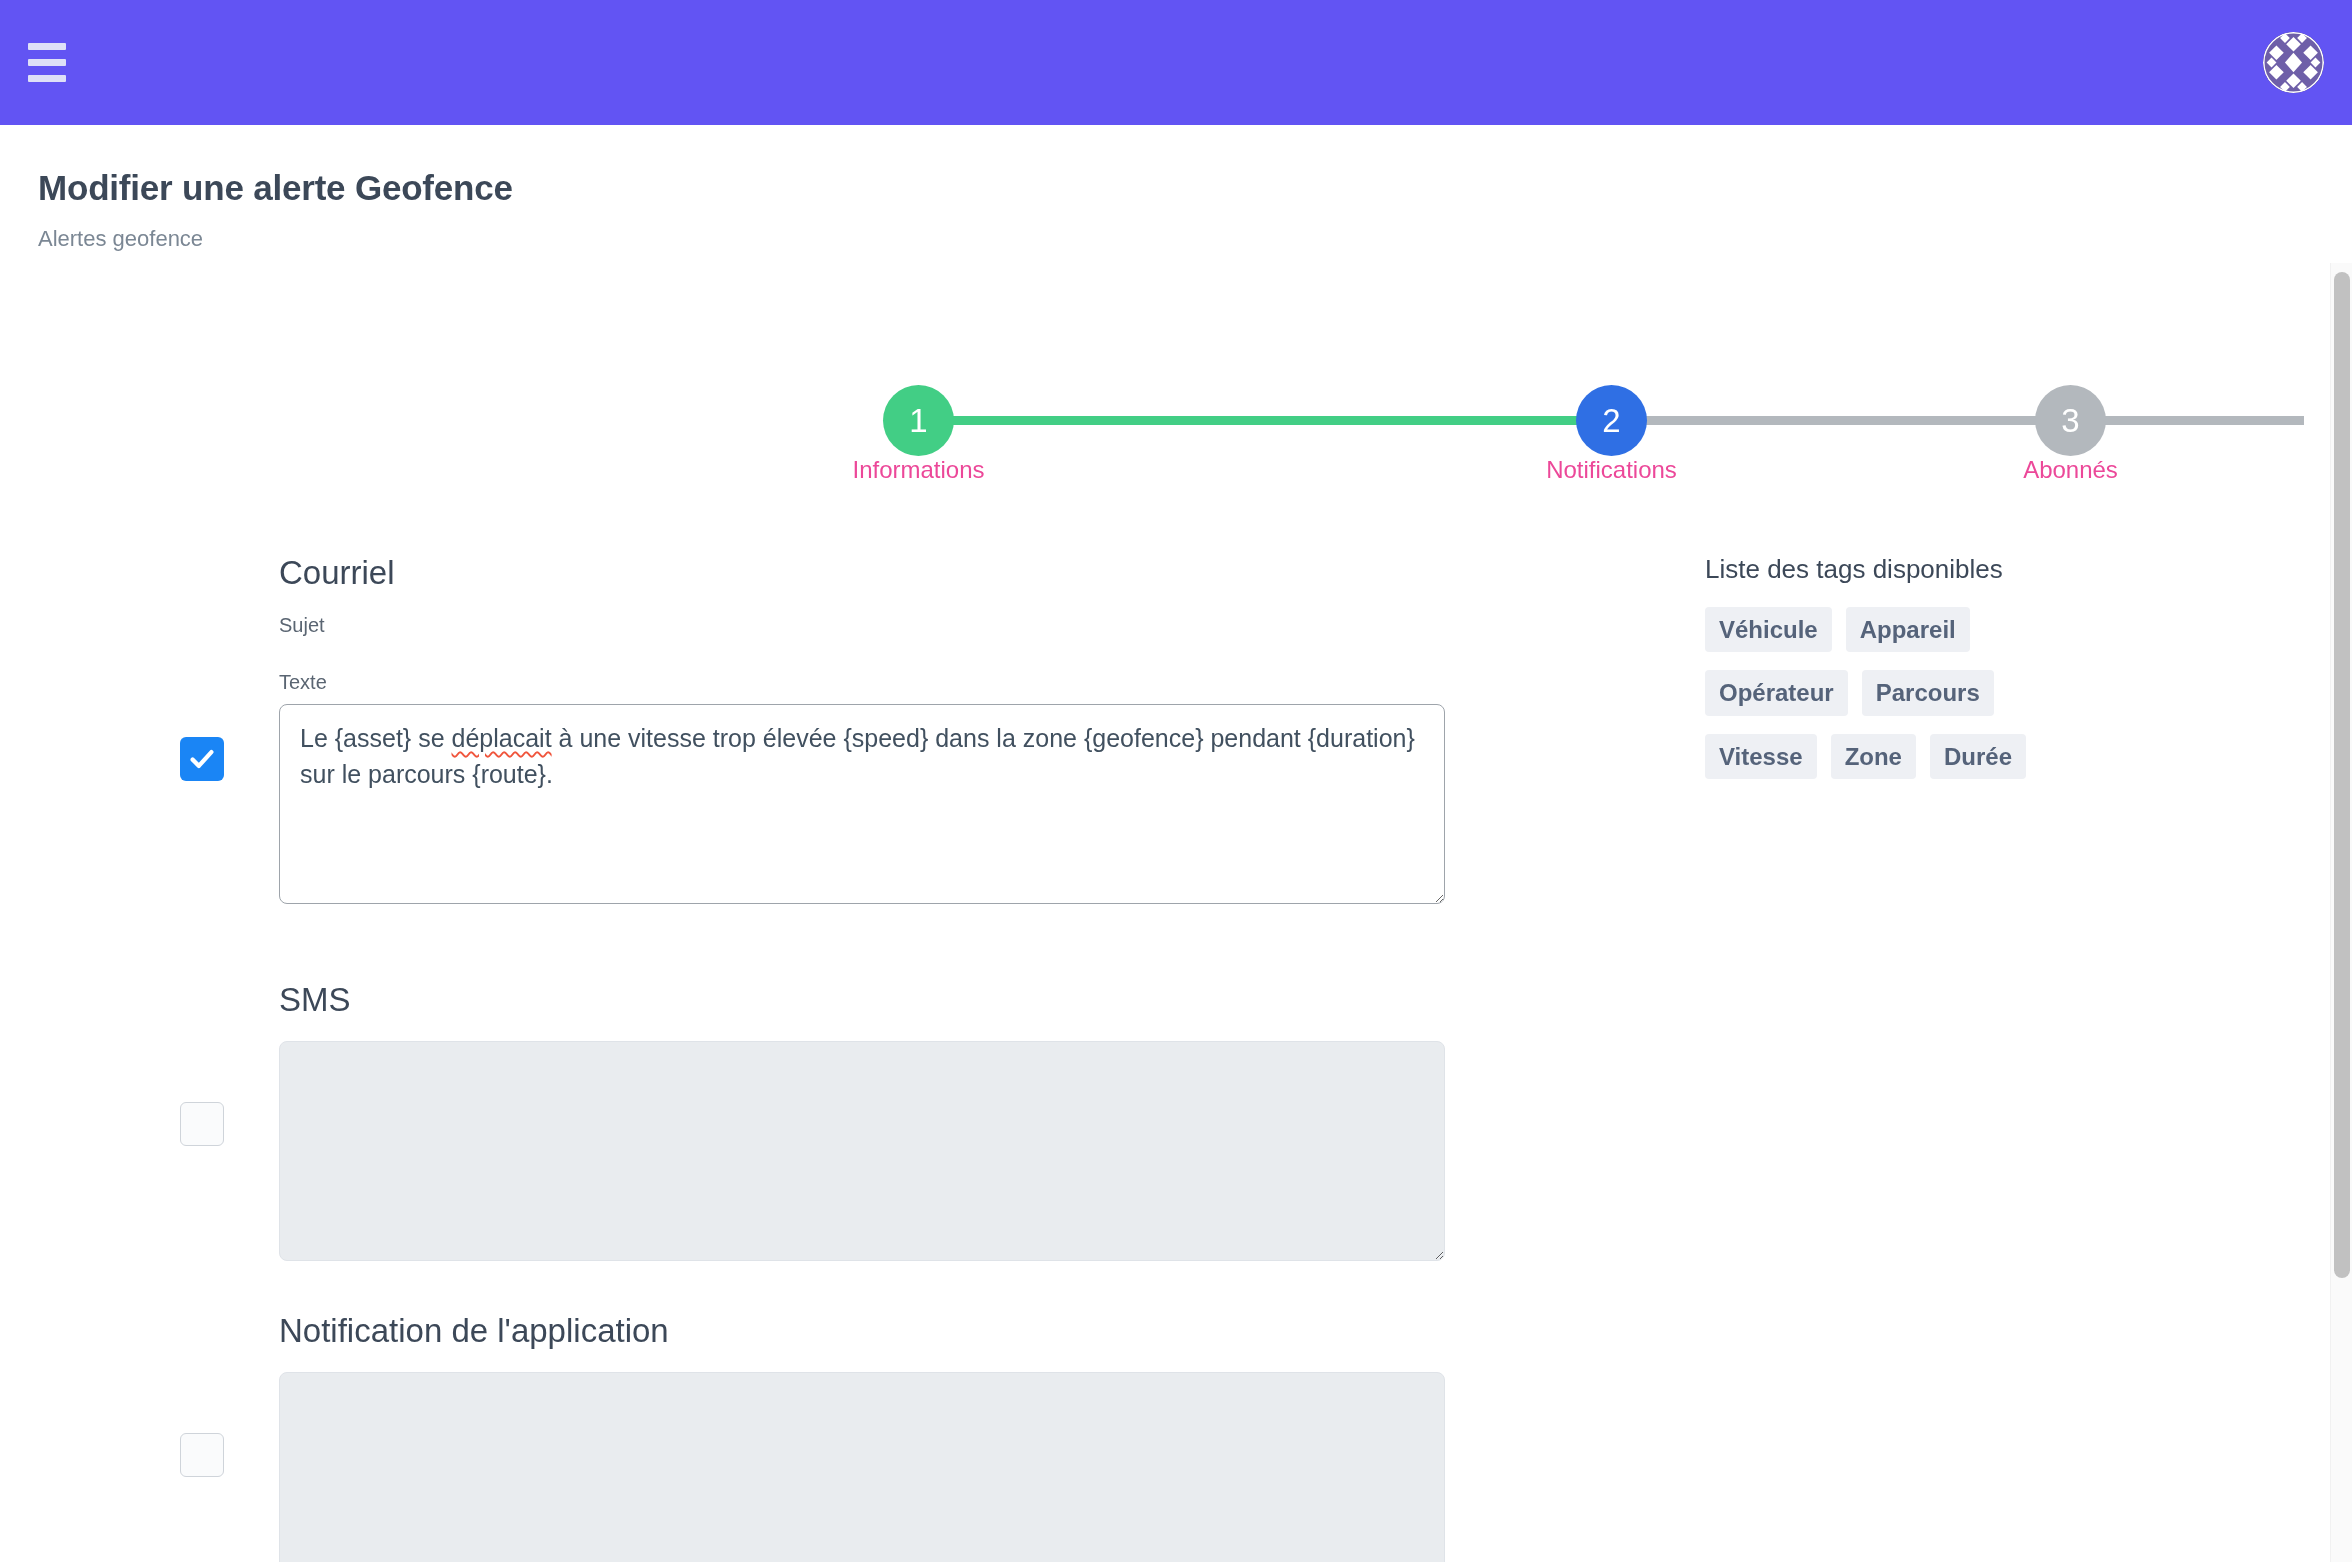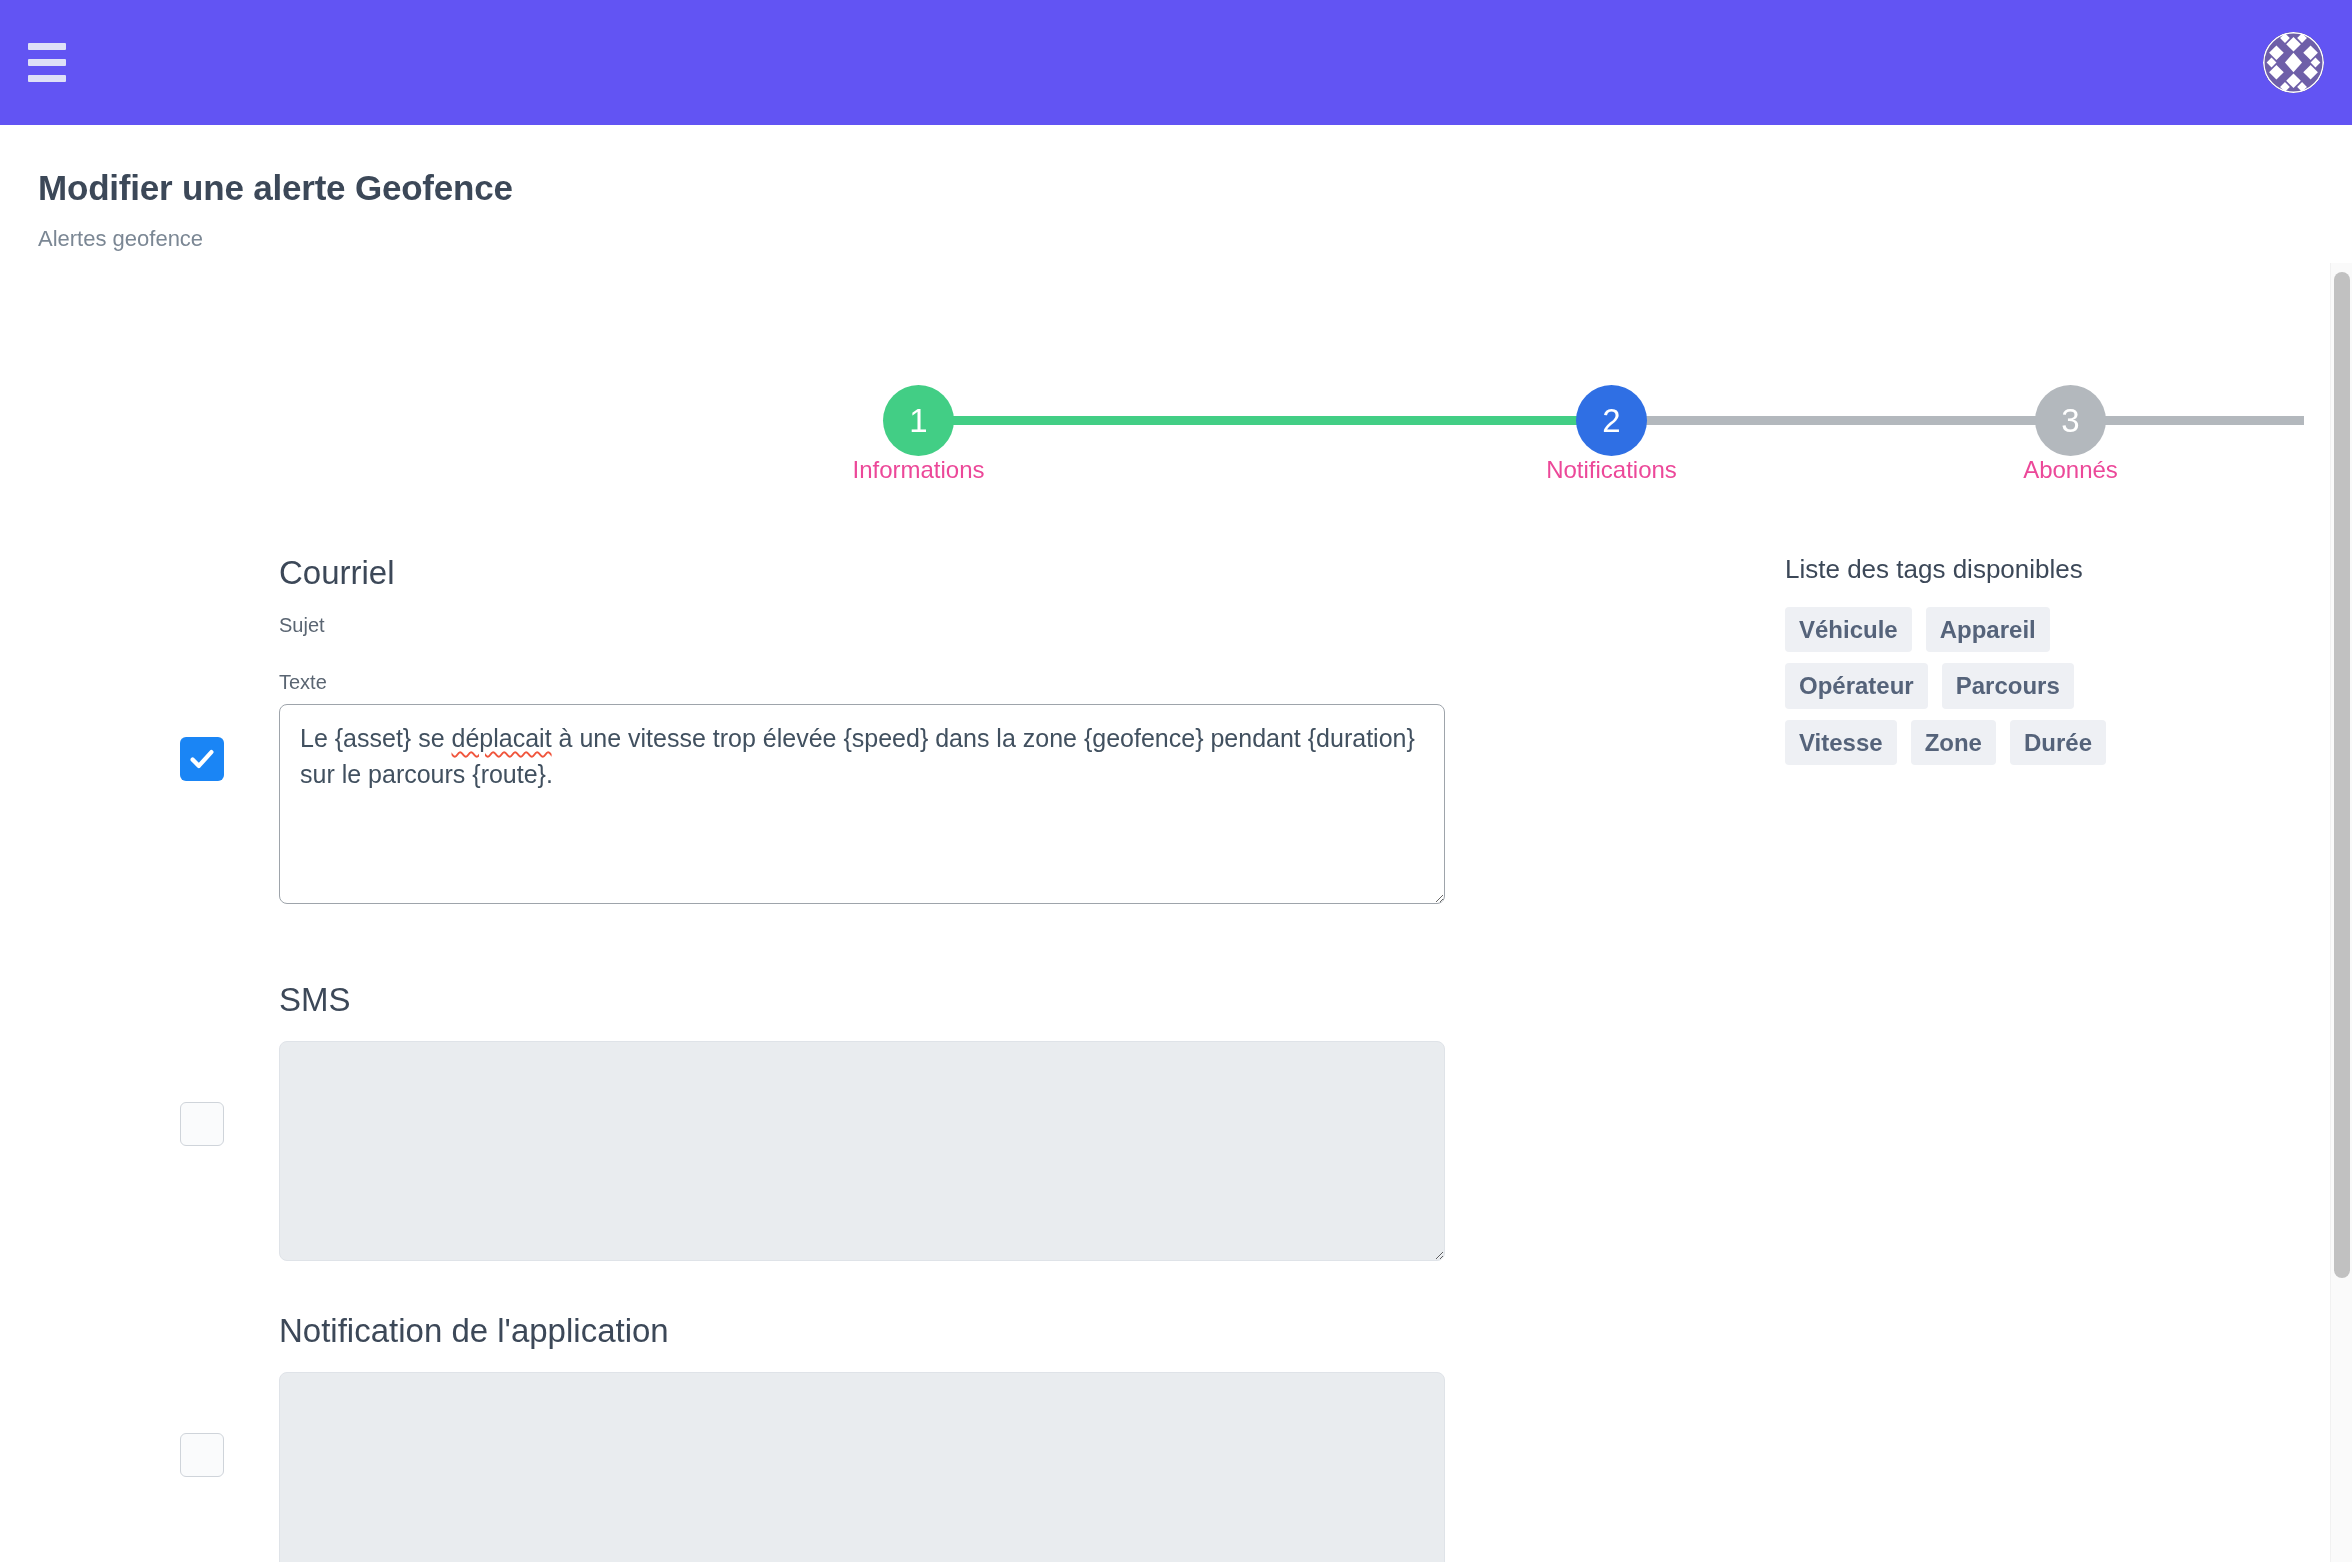--- a/index.html
+++ b/index.html
@@ -214,34 +214,34 @@
   
   .squiggle {
     text-decoration: underline wavy #f0553c;
     text-decoration-thickness: 2px;
     text-underline-offset: 4px;
   }
 
   
   .tags-panel {
     position: absolute;
-    left: 1785px;
+    left: 1705px;
     top: 0;
     width: 554px;
   }
   .tags-title {
     font-size: 26px;
     color: #3c4858;
     margin-bottom: 22px;
     font-weight: normal;
   }
   .tags-list {
     display: flex;
     flex-wrap: wrap;
-    gap: 11px 14px;
+    gap: 18px 14px;
     width: 327px;
   }
   .tag {
     background: #eef0f4;
     color: #55637a;
     font-size: 24px;
     font-weight: bold;
     padding: 8px 14px;
     border-radius: 4px;
     cursor: pointer;

